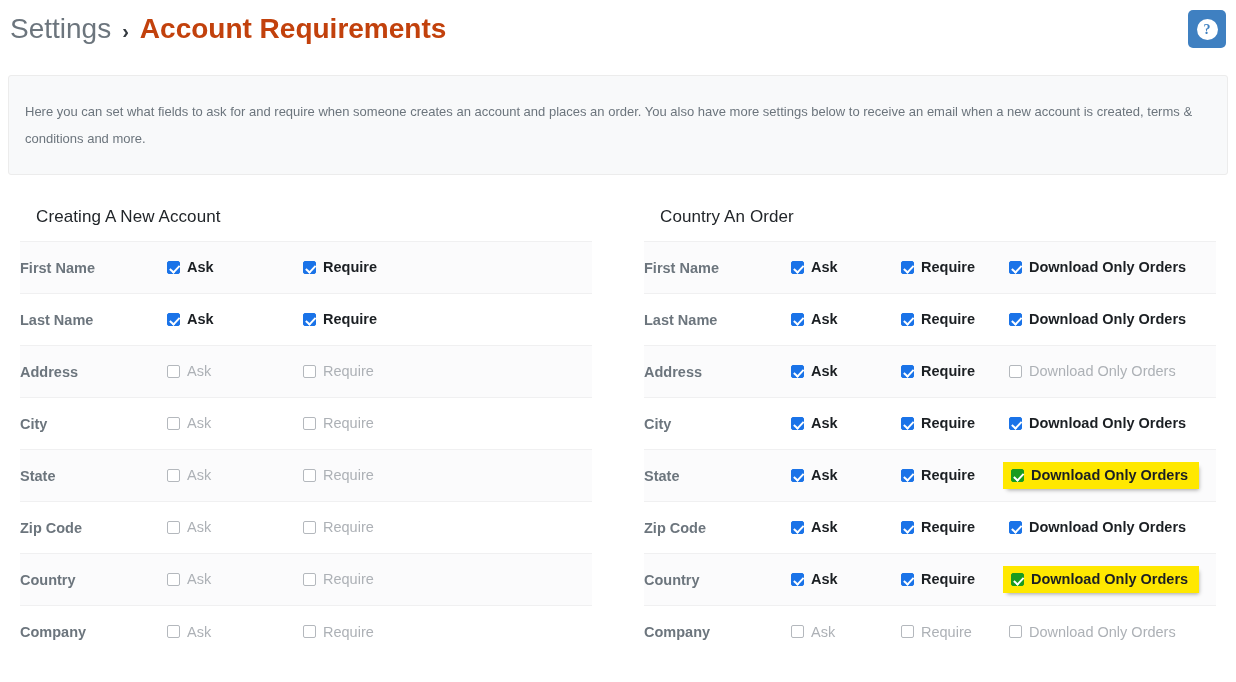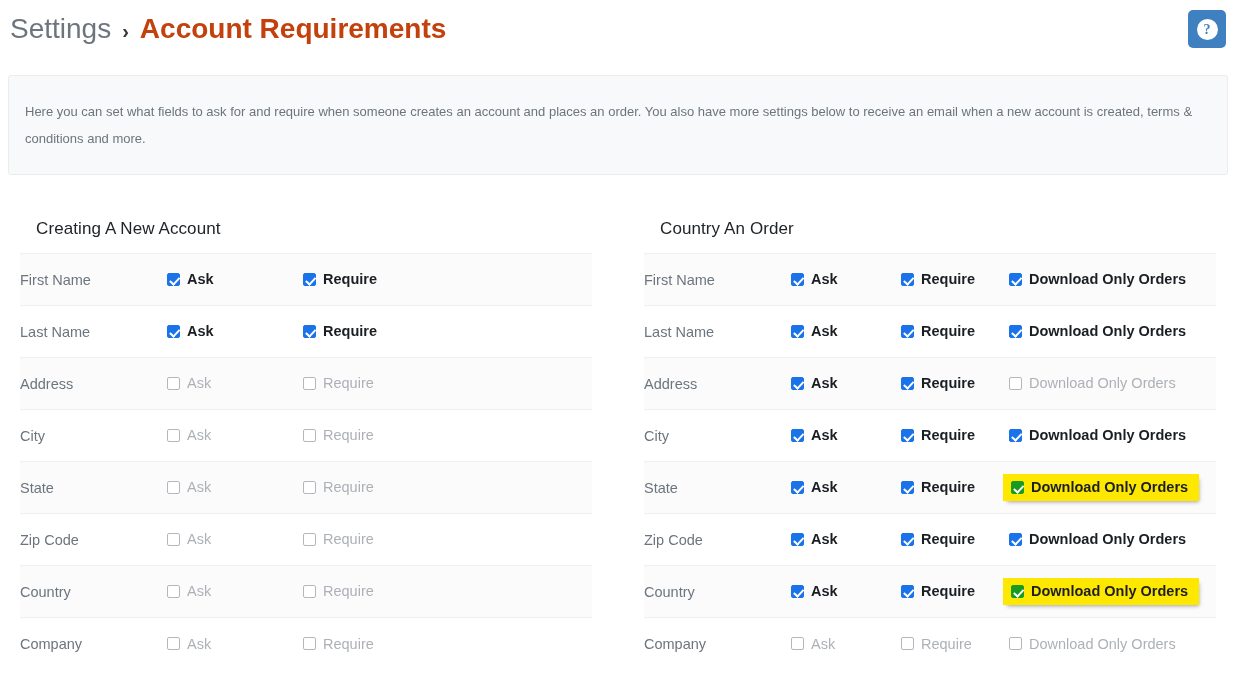--- a/index.html
+++ b/index.html
@@ -91,21 +91,21 @@
     margin: 0;
     font-size: 13px;
     line-height: 27px;
     color: #6c757d;
     max-width: 1175px;
   }
 
   
   .columns {
     display: flex;
-    margin-top: 44px;
+    margin-top: 32px;
     padding: 0 20px 0 20px;
     gap: 52px;
   }
   .col {
     flex: 1 1 0;
     min-width: 0;
   }
   .section-title {
     font-size: 17px;
     font-weight: 400;
@@ -126,21 +126,21 @@
   }
   table.req-table td {
     padding: 0;
     height: 52px;
     vertical-align: middle;
     font-size: 14.5px;
   }
   td.field-label {
     width: 145px;
     padding-left: 16px;
-    font-weight: 400;
+    font-weight: 700;
     color: #6c757d;
     white-space: nowrap;
   }
 
   
   .opt {
     display: inline-flex;
     align-items: center;
     gap: 7px;
     white-space: nowrap;

